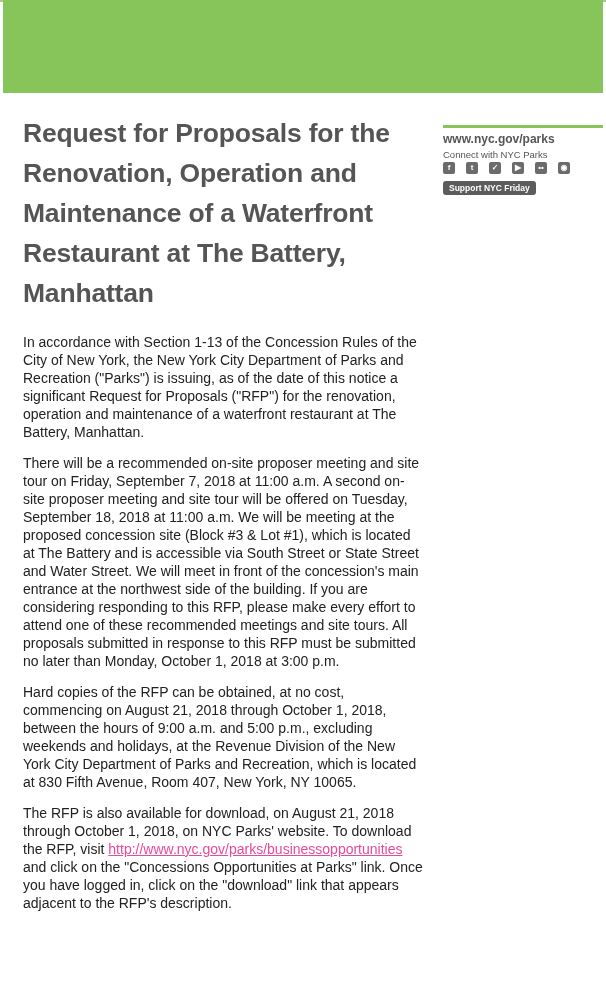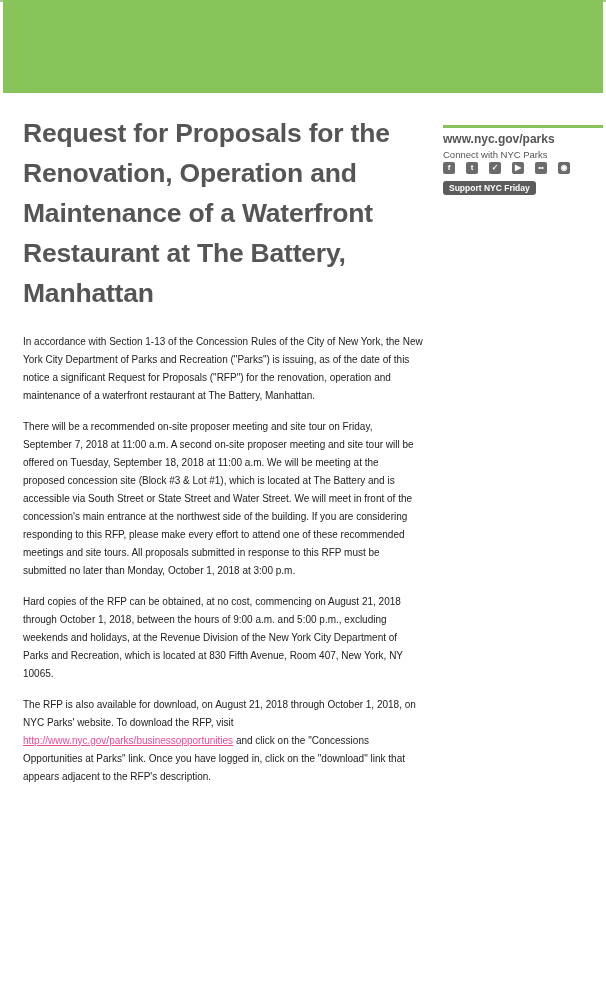--- a/index.html
+++ b/index.html
@@ -9,21 +9,21 @@
   .header { position: absolute; left: 3px; top: 0; width: 600px; height: 93px; background: #87c55a; }
   .logo { position: absolute; left: 22px; top: 11px; width: 44px; height: 66px; }
   .logo-circle { position: absolute; left: 0; top: 0; width: 36px; height: 36px; border: 3px solid #ffffff; border-radius: 50%; }
   .logo-leaf { position: absolute; left: 7px; top: 6px; width: 28px; height: 28px; }
   .logo-text { position: absolute; left: -4px; top: 51px; width: 52px; text-align: center; color: #fff; font-size: 9.5px; font-weight: bold; letter-spacing: -0.2px; white-space: nowrap; }
   .agency { position: absolute; left: 88px; top: 11px; color: #ffffff; font-size: 11px; font-weight: bold; line-height: 13px; }
   .agency div { white-space: nowrap; }
 
   .main { position: absolute; left: 23px; top: 113px; width: 400px; }
   h1 { margin: 0; font-size: 26.5px; line-height: 40px; font-weight: bold; color: #555555; letter-spacing: -0.2px; }
-  p { margin: 0 0 13px 0; font-size: 10px; line-height: 18px; color: #222222; }
+  p { margin: 0 0 13px 0; font-size: 14px; line-height: 18px; color: #222222; }
   .p1 { margin-top: 20px; }
   a.link { color: #ec4899; text-decoration: underline; }
 
   .sidebar { position: absolute; left: 443px; top: 125px; width: 160px; }
   .sidebar-line { width: 160px; height: 3px; background: #87c55a; }
   .site-url { margin-top: 4px; font-size: 12px; font-weight: bold; color: #555555; }
   .connect { margin-top: 4px; font-size: 9.5px; color: #555555; line-height: 10px; }
   .social { margin-top: 2px; display: flex; gap: 0; height: 14px; }
   .social span { display: inline-block; width: 12px; height: 12px; border-radius: 2px; background: #6b6b6b; color: #fff; font-size: 8px; font-weight: bold; text-align: center; line-height: 12px; margin-right: 11px; }
   .social span.last { margin-right: 0; }

